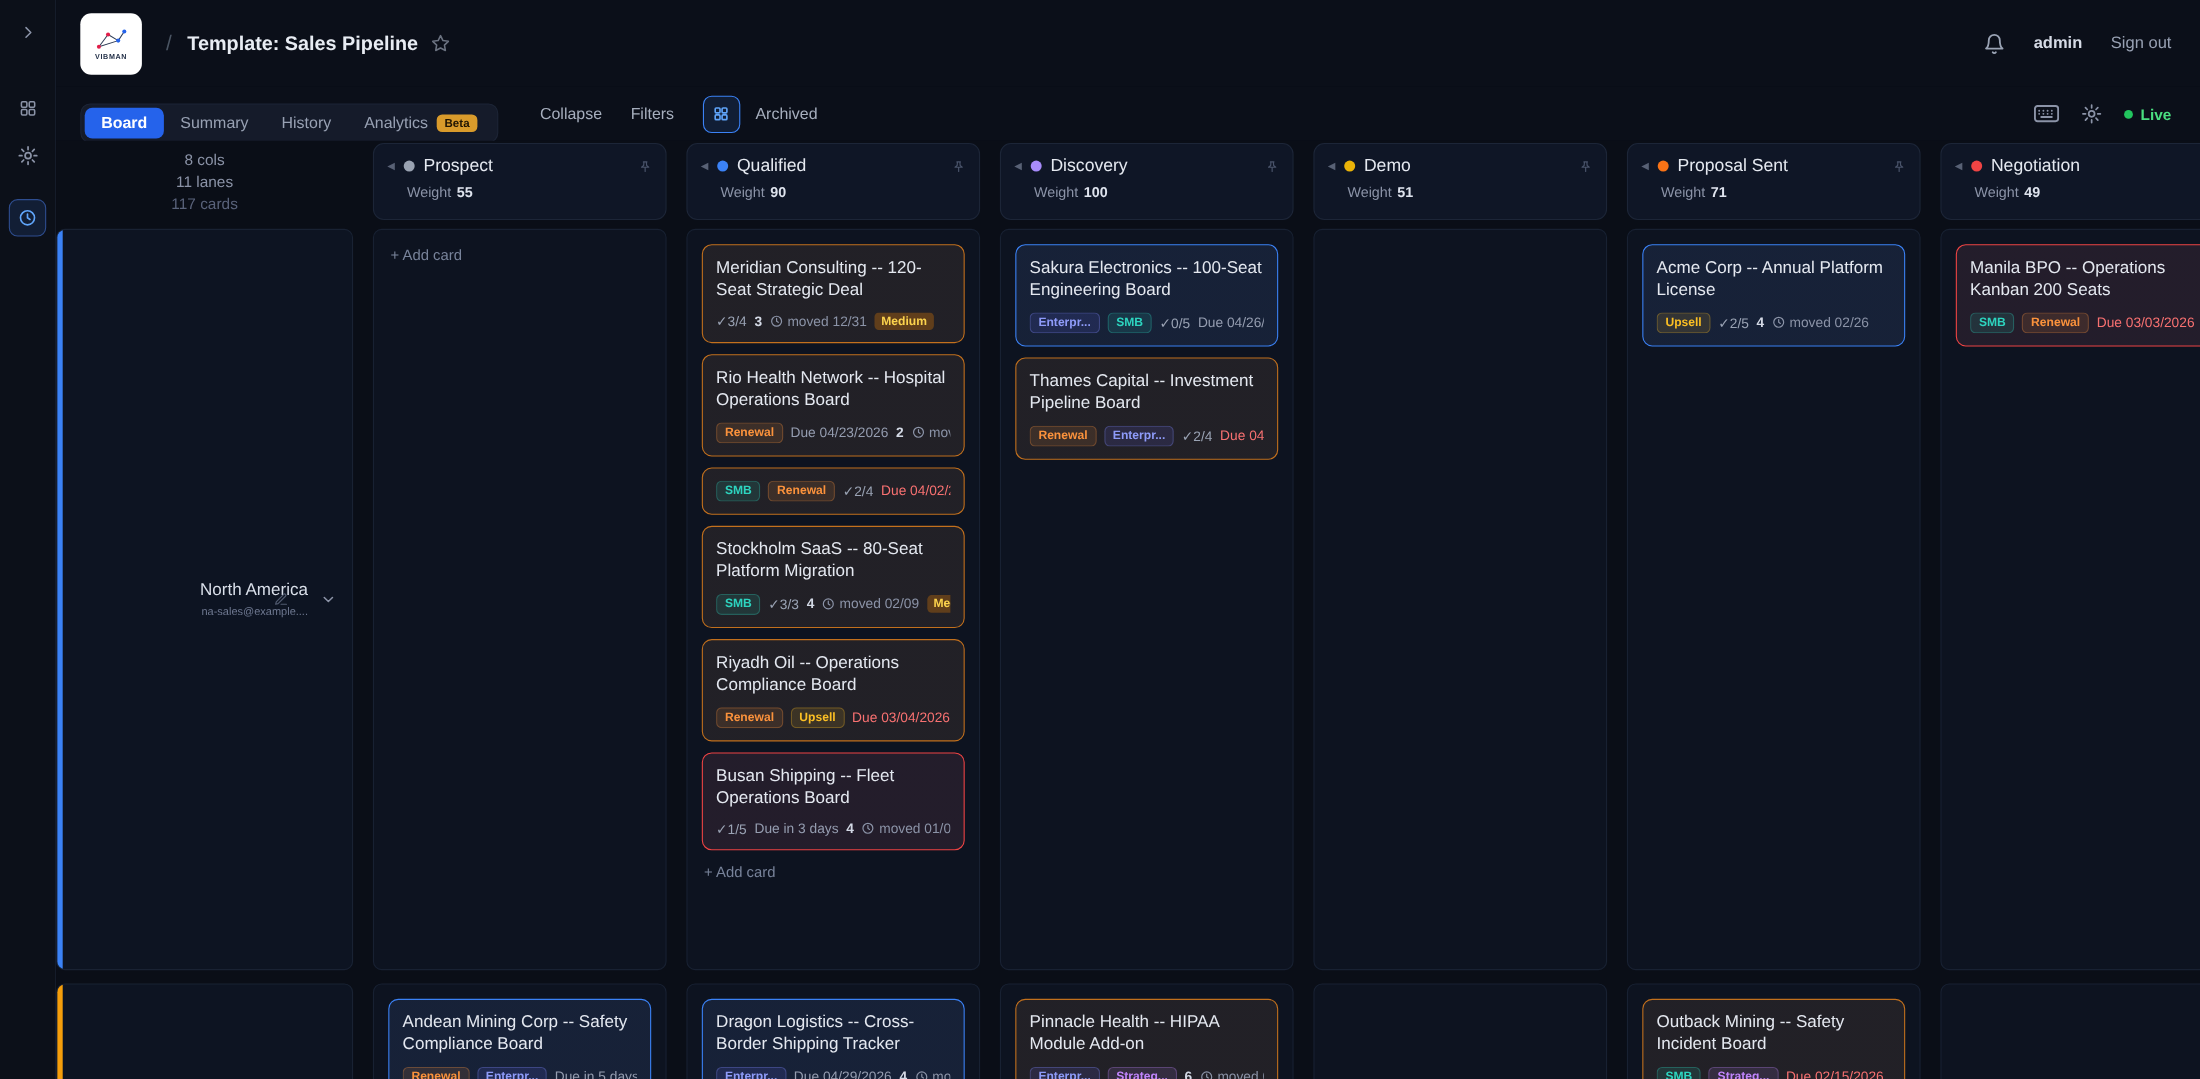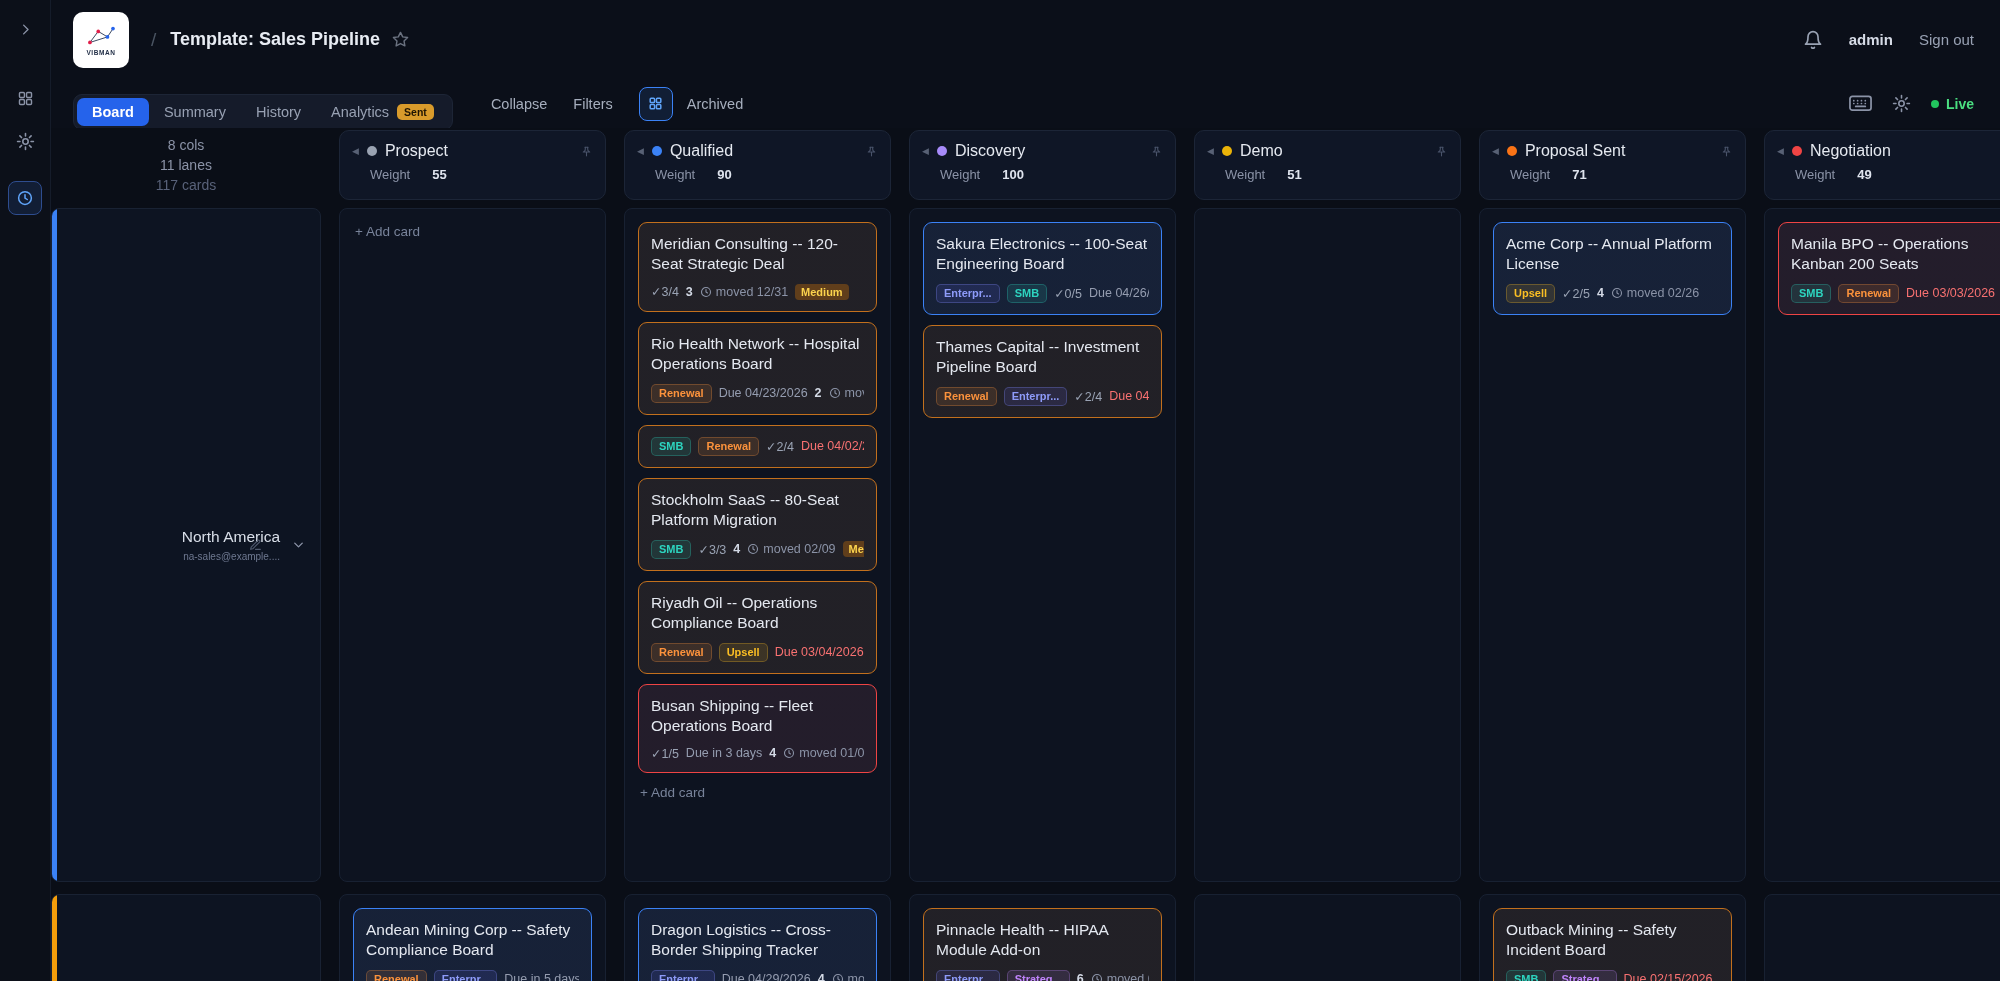--- a/index.html
+++ b/index.html
@@ -55,21 +55,21 @@
                 font-size:14px; color:#8b93a7; }
   .stats-cell .dim { color:#59627a; }
 
   .col-head { background:#0f1626; border:1px solid #1c2537; border-radius:10px; padding:11px 12px; height:70px; }
   .col-head-top { display:flex; align-items:center; gap:8px; }
   .collapse-icon { color:#586175; font-size:9px; line-height:1; display:flex; }
   .dot { width:10px; height:10px; border-radius:50%; flex-shrink:0; }
   .col-name { font-size:16px; color:#e5e9f0; font-weight:500; flex:1; white-space:nowrap; overflow:hidden; }
   .pin-btn { color:#49536a; display:flex; }
   .col-sub { margin-top:7px; font-size:13px; color:#8b93a7; padding-left:18px; }
-  .col-sub b { color:#dfe4ee; font-weight:700; margin-left:22px; }
+  .col-sub b { color:#dfe4ee; font-weight:700; margin-left:5px; }
 
   .lane-row { margin-bottom:12px; }
   .lane-row.first { height:674px; }
   .lane-row.second { height:300px; }
   .lane-label { position:relative; background:#0d1422; border:1px solid #192233; border-radius:8px; overflow:hidden;
                 display:flex; flex-direction:column; justify-content:center; padding:0 40px 0 26px;text-align:right; }
   .lane-bar { position:absolute; left:0; top:0; bottom:0; width:5px; }
   .lane-name { font-size:15.5px; color:#d9dfe9; }
   .lane-email { font-size:10px; color:#6e7890; margin-top:5px; white-space:nowrap; overflow:hidden; }
   .lane-edit { position:absolute; right:58px; top:50%; transform:translateY(-50%); color:#515b70; display:flex; }
@@ -172,21 +172,21 @@
     </div>
   </header>
 
   <div class="tabbar">
     <div class="seg">
       <button class="tab active">Board</button>
       <button class="tab">Summary</button>
       <button class="tab">History</button>
       <button class="tab">
         <span>Analytics</span>
-        <span class="beta">Sent</span>
+        <span class="beta">Beta</span>
       </button>
     </div>
     <button class="txt-btn collapse-btn">Collapse</button>
     <button class="txt-btn filters-btn">Filters</button>
     <button class="gridview-btn">
       <svg width="15" height="15" viewBox="0 0 24 24" fill="none" stroke="#60a5fa" stroke-width="2.4">
           <rect x="3.5" y="3.5" width="7" height="7" rx="1.5"></rect>
           <rect x="13.5" y="3.5" width="7" height="7" rx="1.5"></rect>
           <rect x="3.5" y="13.5" width="7" height="7" rx="1.5"></rect>
           <rect x="13.5" y="13.5" width="7" height="7" rx="1.5"></rect>

